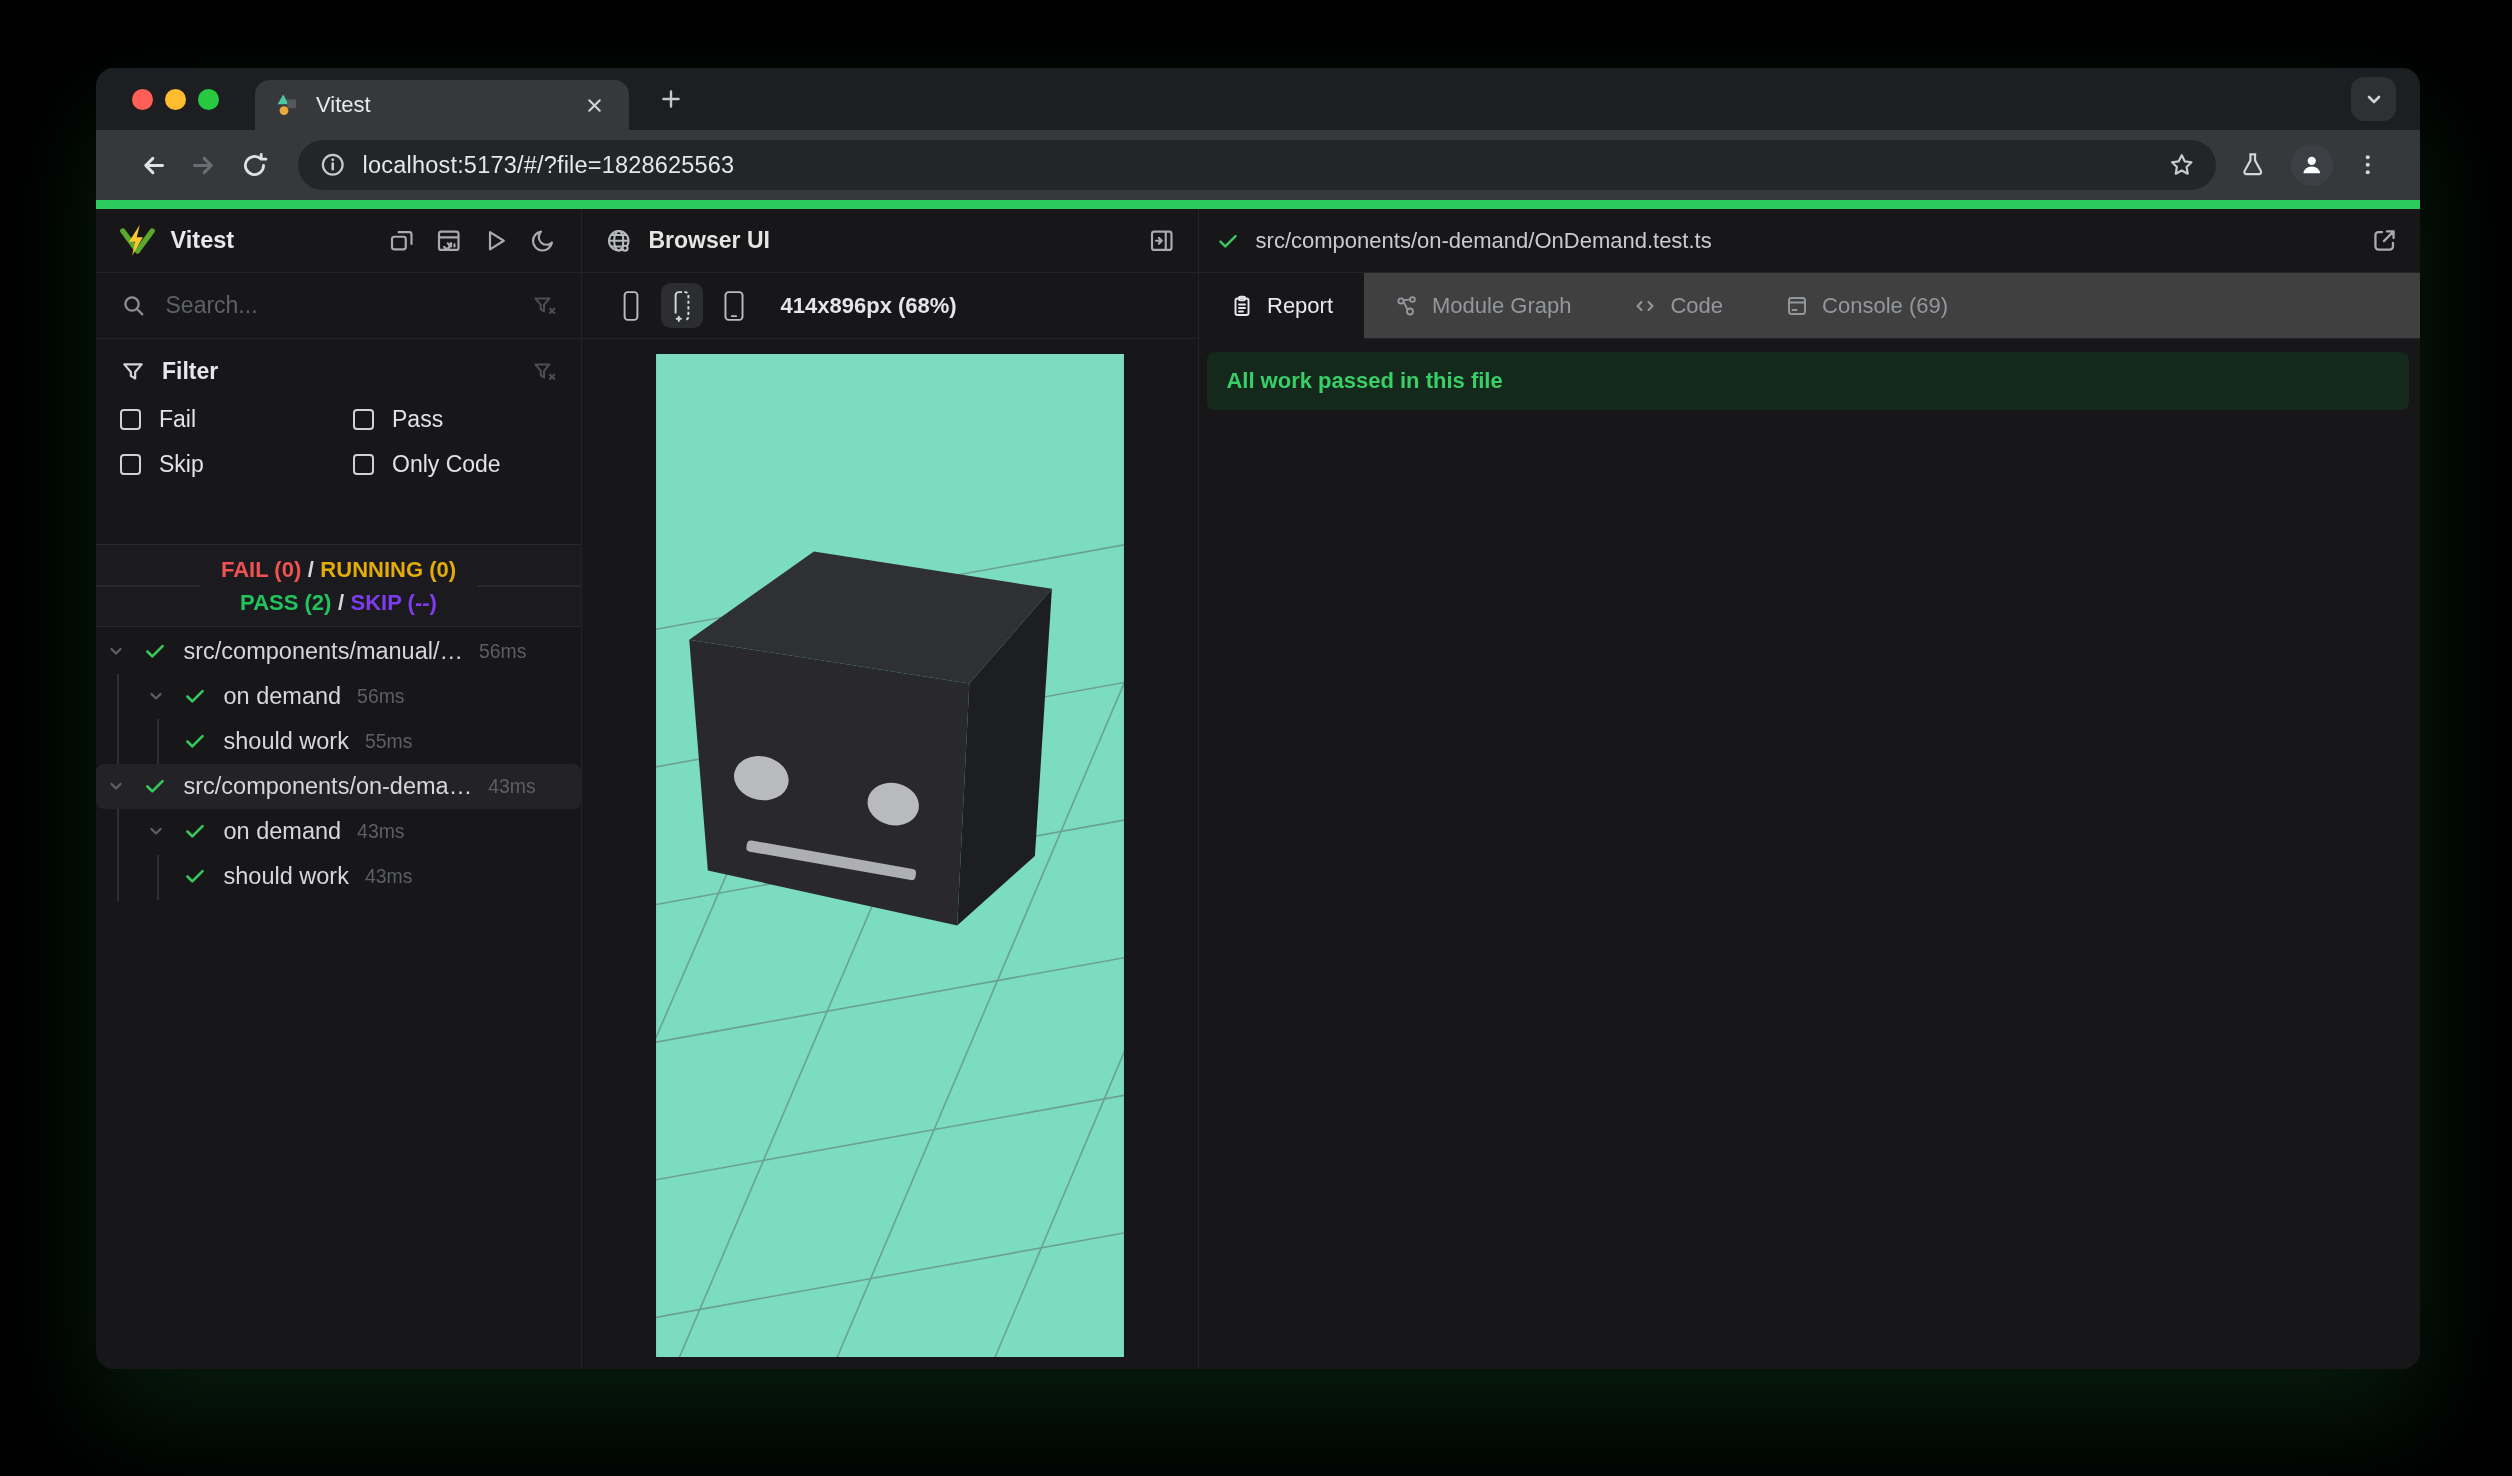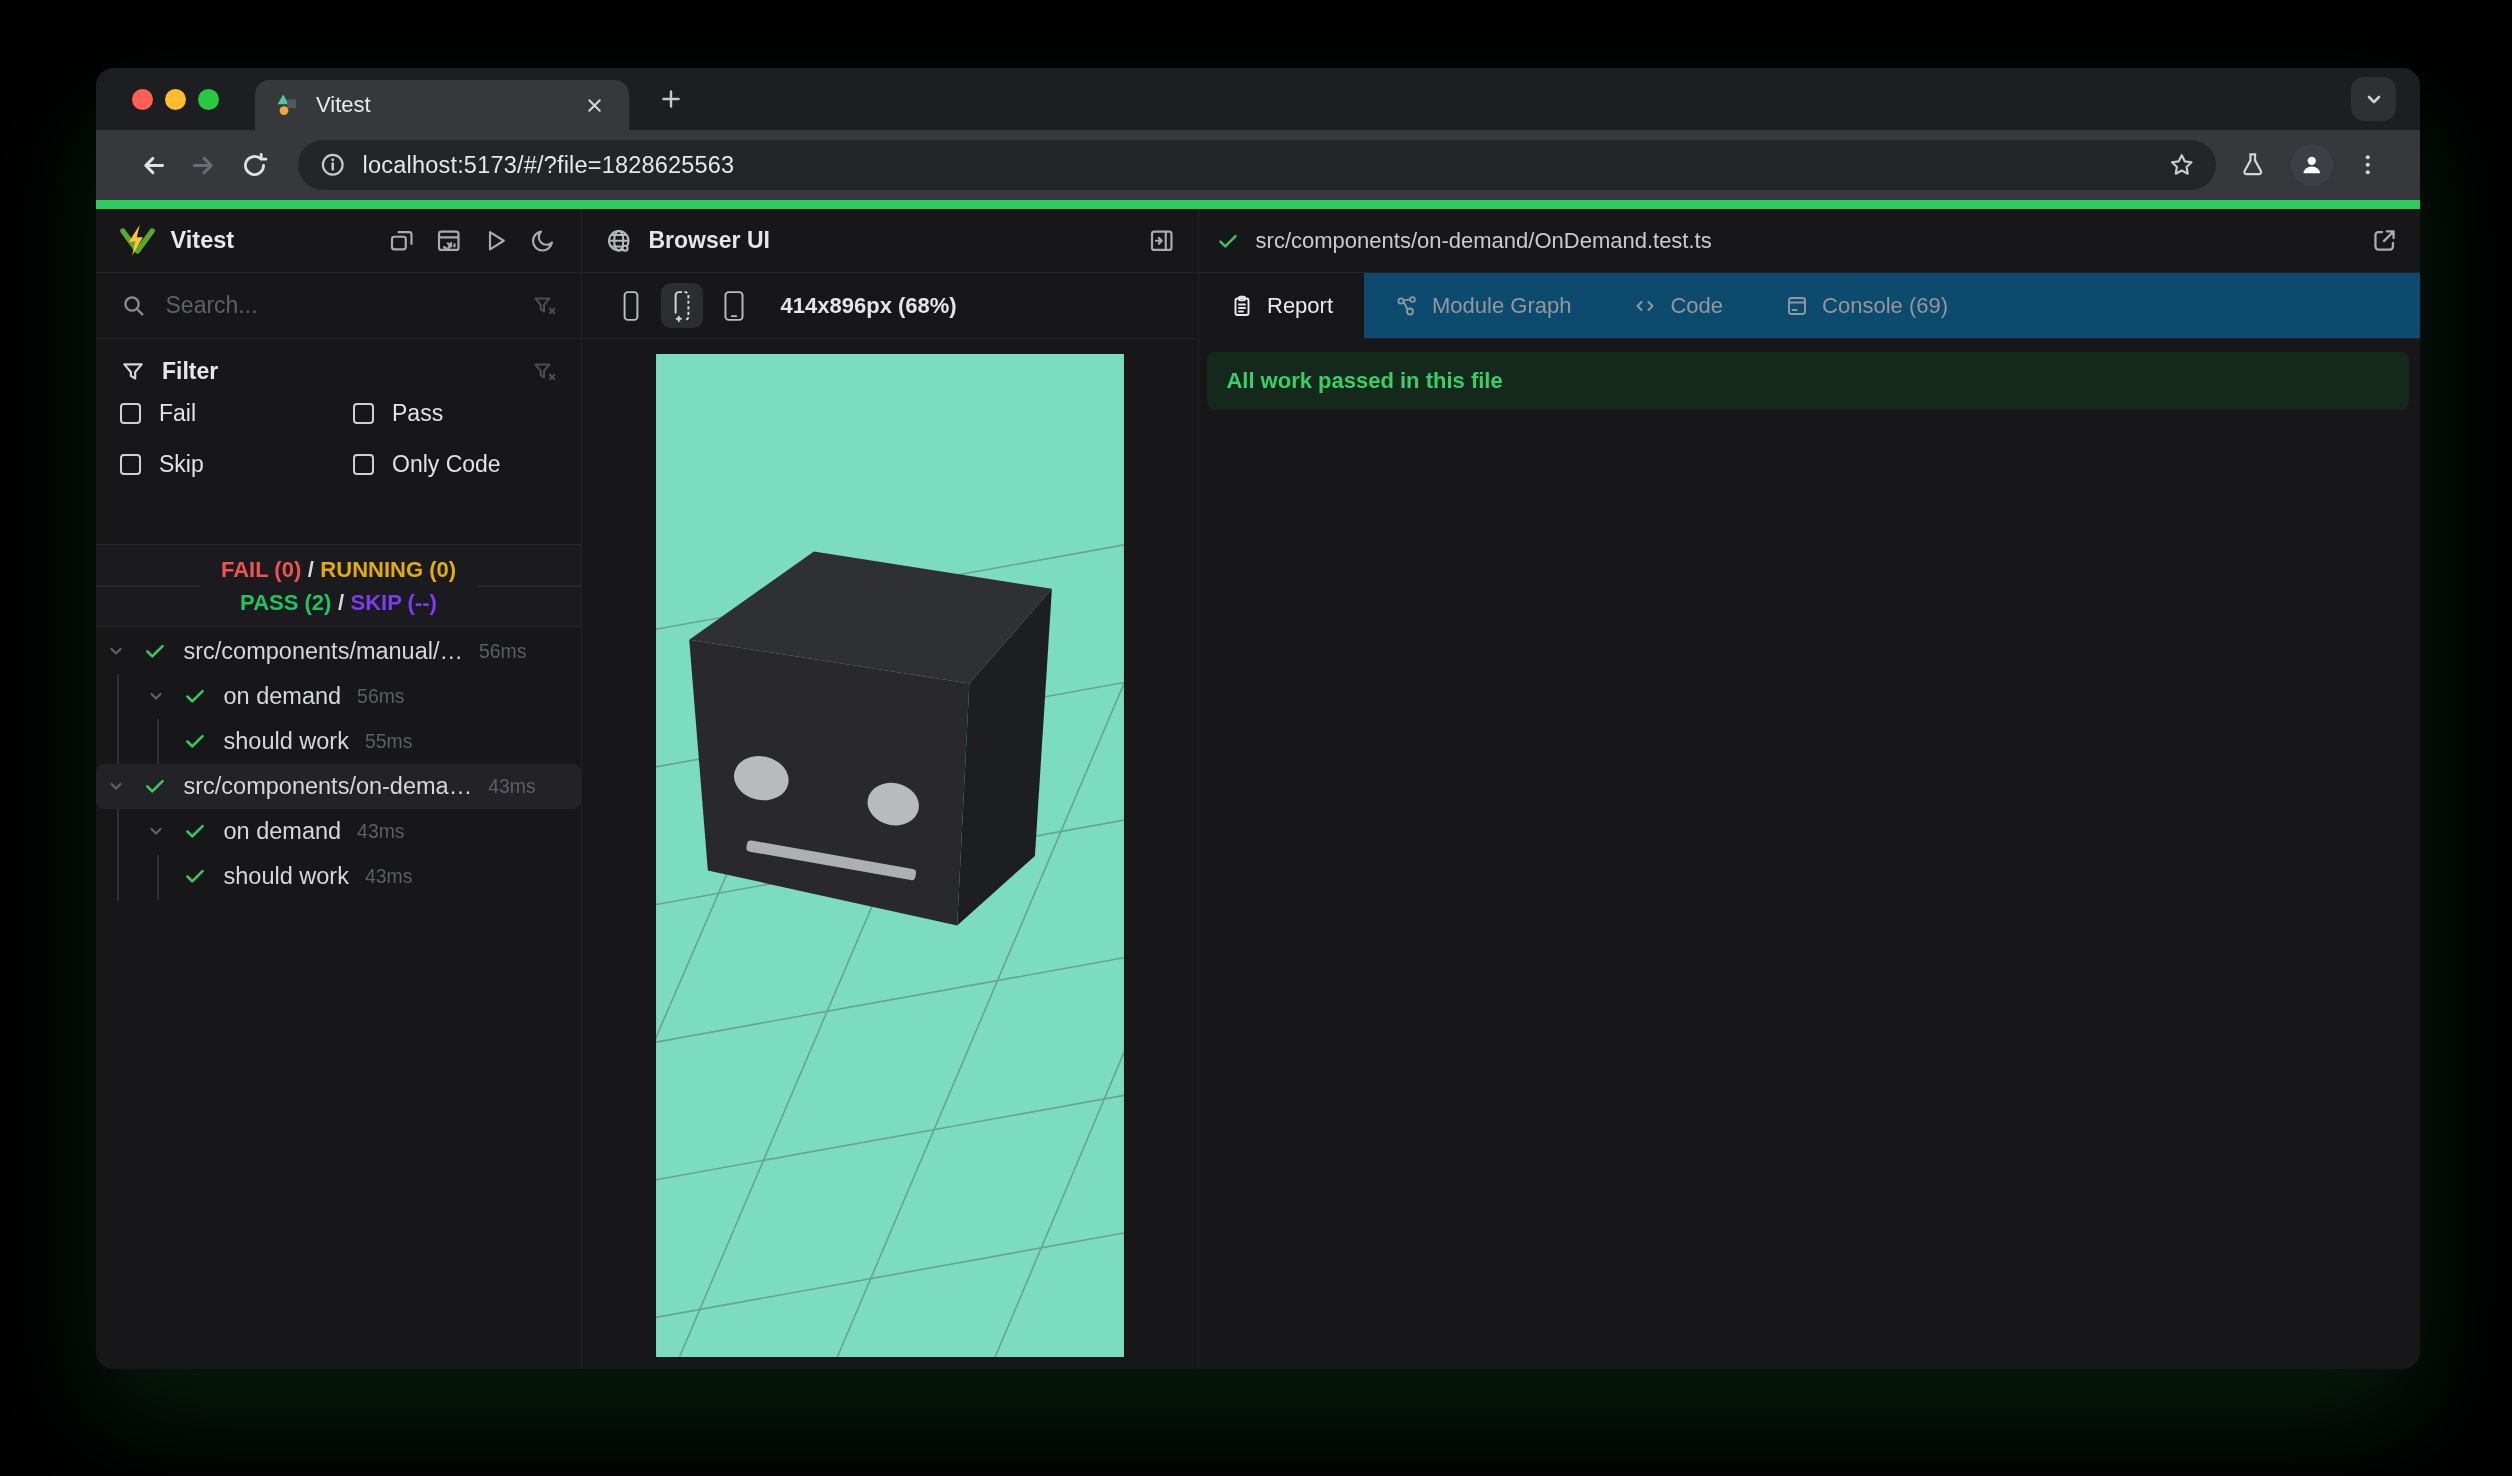--- a/index.html
+++ b/index.html
@@ -54,21 +54,21 @@
 
   .searchrow { height:66px; border-bottom:1.6px solid #242428; display:flex; align-items:center; padding:0 24px; color:#8a8d92; }
   .searchrow input { flex:1; margin-left:18px; background:transparent; border:none; outline:none;
     font-size:23px; color:#d8d9db; font-family:inherit; }
   .searchrow input::placeholder { color:#5d6066; }
   .dimfilter { color:#4b4e53; display:flex; }
 
   .filterblk { height:159px; padding:19.4px 24px 0 24px; }
   .filter-title-row { display:flex; align-items:center; color:#d4d5d8; }
   .filter-title { margin-left:16px; font-size:23px; font-weight:bold; color:#e6e7e9; }
-  .cbgrid { margin-top:15px; display:grid; grid-template-columns:233px 1fr; row-gap:24px; }
+  .cbgrid { margin-top:21px; display:grid; grid-template-columns:233px 1fr; row-gap:18px; }
   .cbitem { display:flex; align-items:center; gap:18px; font-size:23px; color:#e1e2e4; }
   .cbox { width:21px; height:21px; border:2.4px solid #cfd1d3; border-radius:4px; background:transparent; }
 
   .statusblk { height:83px; background:#1b1b1f; border-top:1.6px solid #28282c; border-bottom:1.6px solid #28282c;
     position:relative; display:flex; align-items:center; justify-content:center;margin-top:46px; }
   .statusblk .midline { position:absolute; left:0; right:0; top:40px; height:1.6px; background:#28282c; }
   .statuspill { position:relative; background:#1b1b1f; padding:0 21px; text-align:center; font-weight:bold; font-size:22px; line-height:33px; }
   .statuspill .sep { color:#d8d9db; padding:0 6.5px; }
 
   .tree { position:relative; flex:1; padding-top:1.6px; }
@@ -91,21 +91,21 @@
   .devbtn { width:42px; height:45px; display:flex; align-items:center; justify-content:center; color:#b9bcc0; border-radius:9.7px; }
   .devbtn.active { background:#2c2d31; color:#d9dadc; }
   .dev-label { margin-left:16px; font-size:22px; font-weight:bold; color:#e4e5e7; }
   .vpwrap { flex:1; display:flex; justify-content:center; align-items:flex-start; padding-top:15.4px; }
   .vp-svg { display:block; }
 
   
   .fcheck { color:#38c95c; display:flex; }
   .fpath { margin-left:14.6px; font-size:22px; color:#c9cbce; }
   .open-ext { margin-left:auto; color:#a9abaf; display:flex; }
-  .rtabs { background:#0c4a6e; padding:0; }
+  .rtabs { background:#404040; padding:0; }
   .rtab { height:66px; display:flex; align-items:center; gap:13px; padding:0 31px; font-size:22px; color:#94979c; }
   .rtab .tabic { display:flex; }
   .rtab.active { background:#171719; color:#e9eaec; }
   .rcontent { flex:1; background:#171719; padding:13px 11.3px 0 8px; }
   .banner { height:58px; border-radius:8px; display:flex; align-items:center; padding-left:19.4px;
     font-size:22px; font-weight:bold; }
 
   svg { display:block; }
 </style>
 </head>

